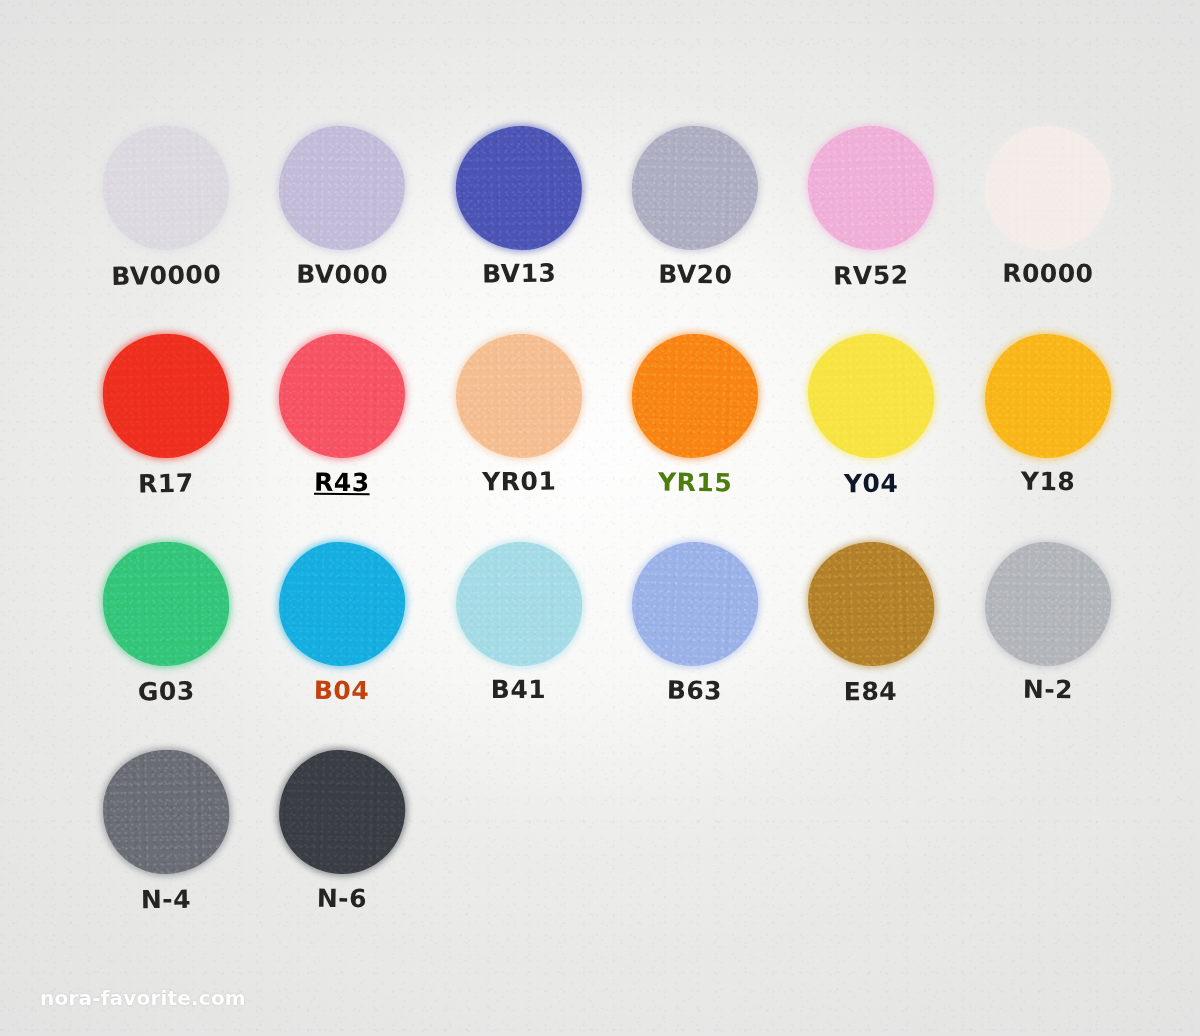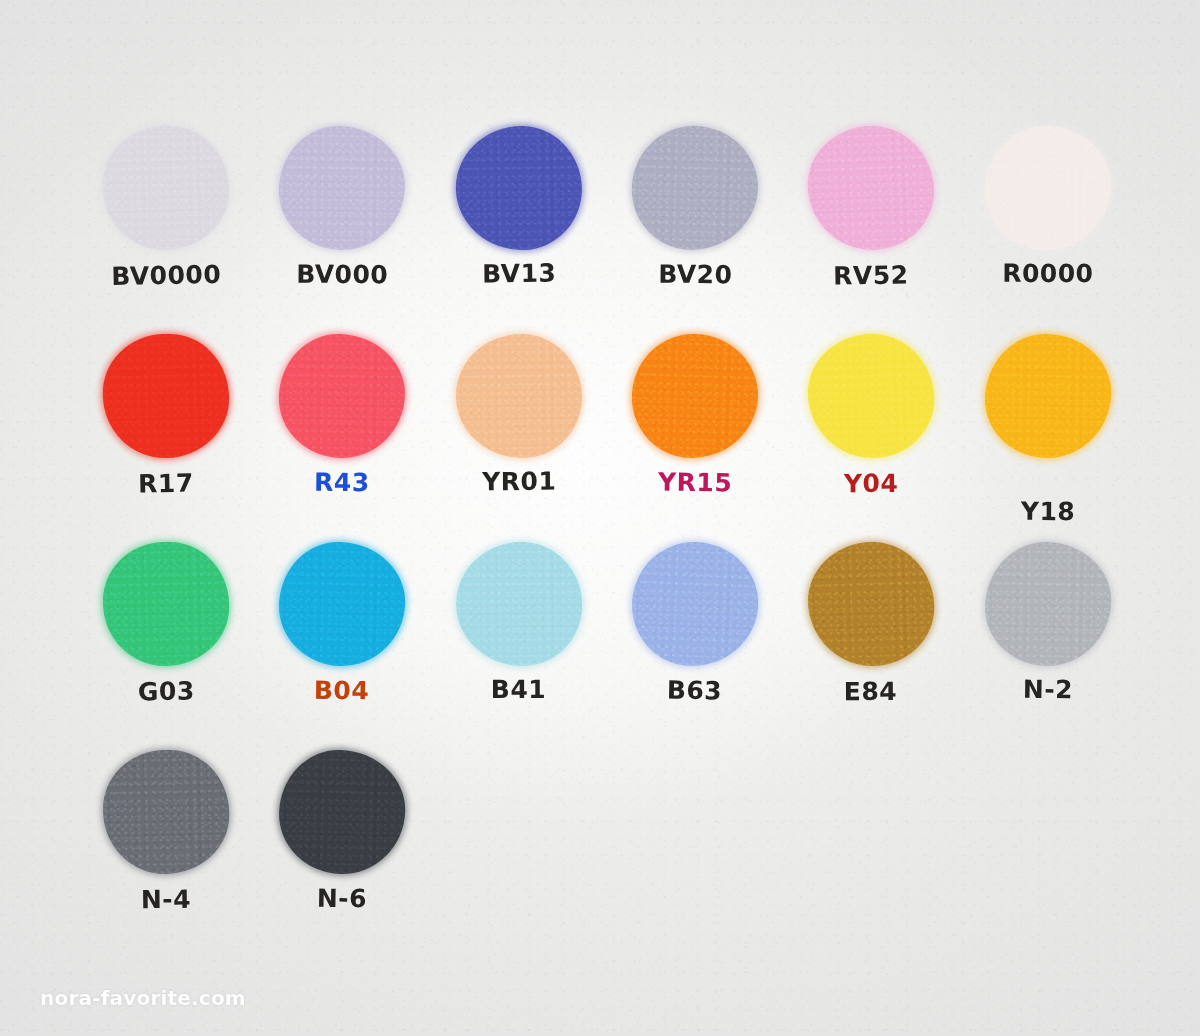--- a/index.html
+++ b/index.html
@@ -208,45 +208,45 @@
     <div class="swatch-cell grid-row-2">
       <div class="swatch-blob-wrap">
         <div class="swatch-blob" title="R17" style="background: rgb(238, 47, 32);"></div>
       </div>
       <div class="swatch-label" style="color: rgb(38, 36, 32);">R17</div>
     </div>
     <div class="swatch-cell grid-row-2">
       <div class="swatch-blob-wrap">
         <div class="swatch-blob" title="R43" style="background: rgb(246, 83, 99);"></div>
       </div>
-      <div class="swatch-label" style="color: #1d4ed8;">R43</div>
+      <div class="swatch-label" style="color: #000000; text-decoration: underline;">R43</div>
     </div>
     <div class="swatch-cell grid-row-2">
       <div class="swatch-blob-wrap">
         <div class="swatch-blob" title="YR01" style="background: rgb(245, 190, 145);"></div>
       </div>
       <div class="swatch-label" style="color: rgb(38, 36, 32);">YR01</div>
     </div>
     <div class="swatch-cell grid-row-2">
       <div class="swatch-blob-wrap">
         <div class="swatch-blob" title="YR15" style="background: rgb(248, 132, 22);"></div>
       </div>
-      <div class="swatch-label" style="color: #be185d;">YR15</div>
+      <div class="swatch-label" style="color: #4d7c0f;">YR15</div>
     </div>
     <div class="swatch-cell grid-row-3">
       <div class="swatch-blob-wrap">
         <div class="swatch-blob" title="Y04" style="background: rgb(247, 228, 67);"></div>
       </div>
-      <div class="swatch-label" style="color: #b91c1c;">Y04</div>
+      <div class="swatch-label" style="color: #0f172a;">Y04</div>
     </div>
     <div class="swatch-cell grid-row-3">
       <div class="swatch-blob-wrap">
         <div class="swatch-blob" title="Y18" style="background: rgb(249, 182, 26);"></div>
       </div>
-      <div class="swatch-label" style="color: rgb(38, 36, 32); margin-top: 30px;">Y18</div>
+      <div class="swatch-label" style="color: rgb(38, 36, 32);">Y18</div>
     </div>
     <div class="swatch-cell grid-row-3">
       <div class="swatch-blob-wrap">
         <div class="swatch-blob" title="G03" style="background: rgb(53, 197, 121);"></div>
       </div>
       <div class="swatch-label" style="color: rgb(38, 36, 32);">G03</div>
     </div>
     <div class="swatch-cell grid-row-3">
       <div class="swatch-blob-wrap">
         <div class="swatch-blob" title="B04" style="background: rgb(23, 173, 224);"></div>

